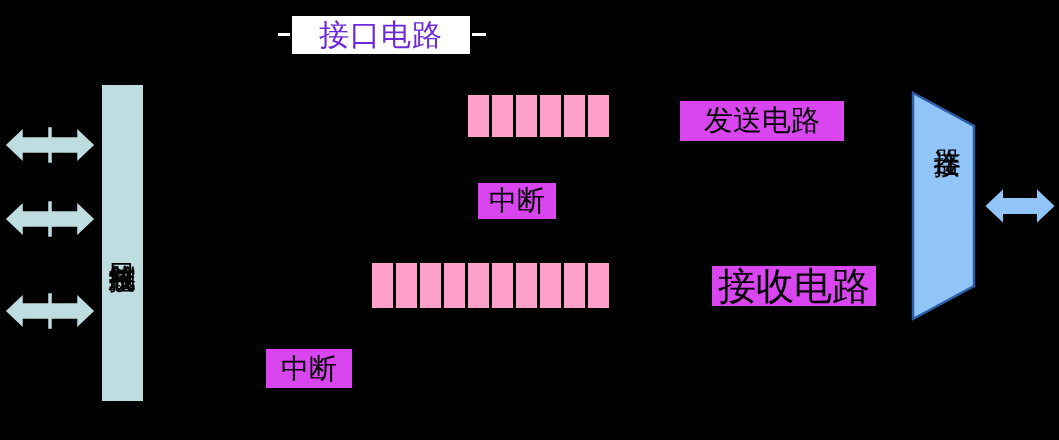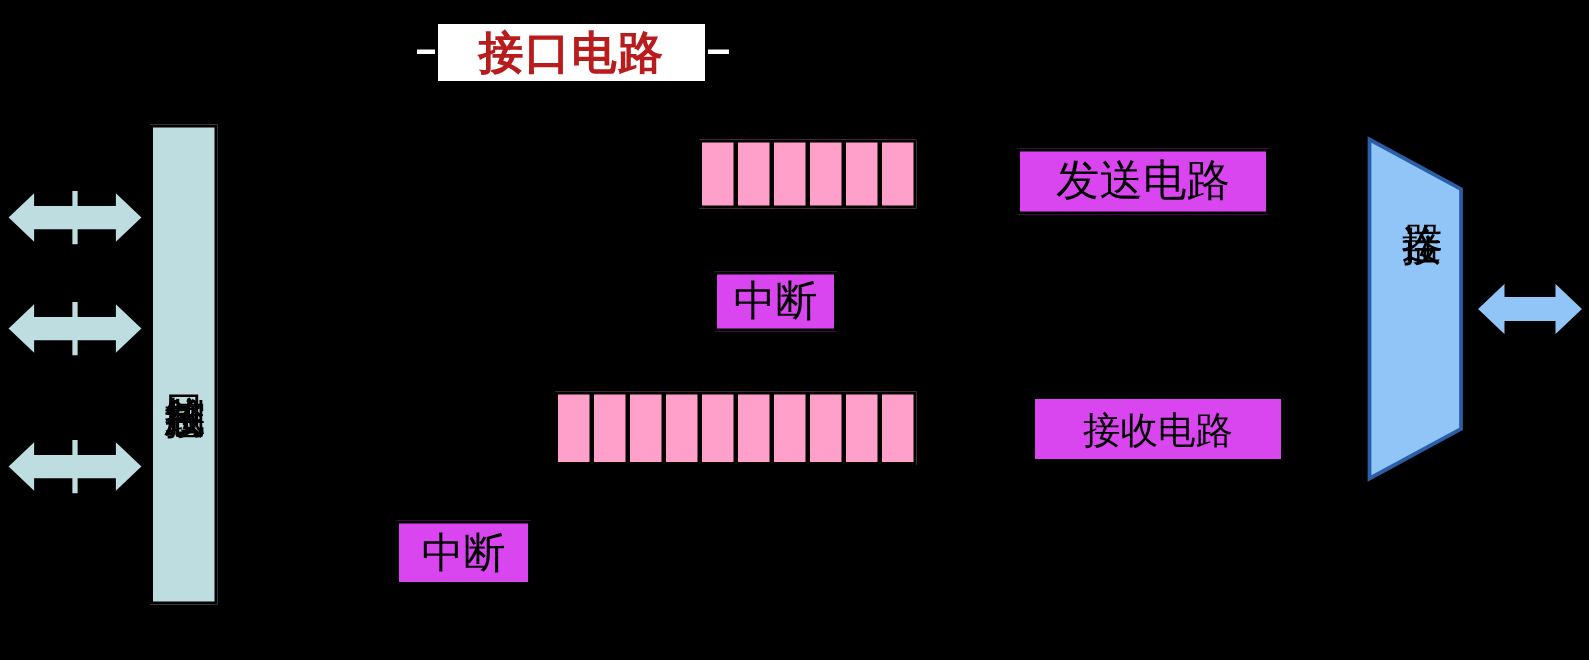--- a/index.html
+++ b/index.html
@@ -14,23 +14,22 @@
     overflow:hidden;
   }
   .abs{position:absolute;}
 
   
   #title-box{
     left:290px; top:14px; width:182px; height:42px;
     background:#ffffff;
     border:2px solid #000000;
     display:flex; align-items:center; justify-content:center;
-    color:#b91c1c; font-size:30px; letter-spacing:1px;
+    color:#6d28d9; font-size:30px; letter-spacing:1px;
     box-sizing:border-box;
-    font-weight:bold;
   }
   
   .title-stub{
     height:3px; background:#ffffff; top:33px;
   }
   #title-stub-left{ left:278px; width:14px; }
   #title-stub-right{ left:472px; width:14px; }
 
   
   #bus-ctrl-box{
@@ -70,21 +69,21 @@
   .tbox{
     background:#d946ef;
     border:2px solid #000000;
     box-sizing:border-box;
     display:flex; align-items:center; justify-content:center;
     color:#000000; font-size:28px; white-space:nowrap;
   }
   #interrupt-box-upper{ left:476px; top:181px; width:82px; height:40px; }
   #interrupt-box-lower{ left:264px; top:347px; width:90px; height:43px; }
   #tx-circuit-box{ left:678px; top:99px; width:168px; height:44px; font-size:29px; }
-  #rx-circuit-box{ left:688px; top:264px; width:168px; height:44px; font-size:25px; }
+  #rx-circuit-box{ left:710px; top:264px; width:168px; height:44px; font-size:38px; }
 
   
   #connector{
     left:908px; top:90px; width:72px; height:232px;
   }
   #connector svg{ display:block; width:100%; height:100%; }
   #connector-label{
     position:absolute; left:912px; top:128px; width:50px;
     color:#000000; font-size:27px; line-height:1.08;
     writing-mode:vertical-rl; text-orientation:upright;

